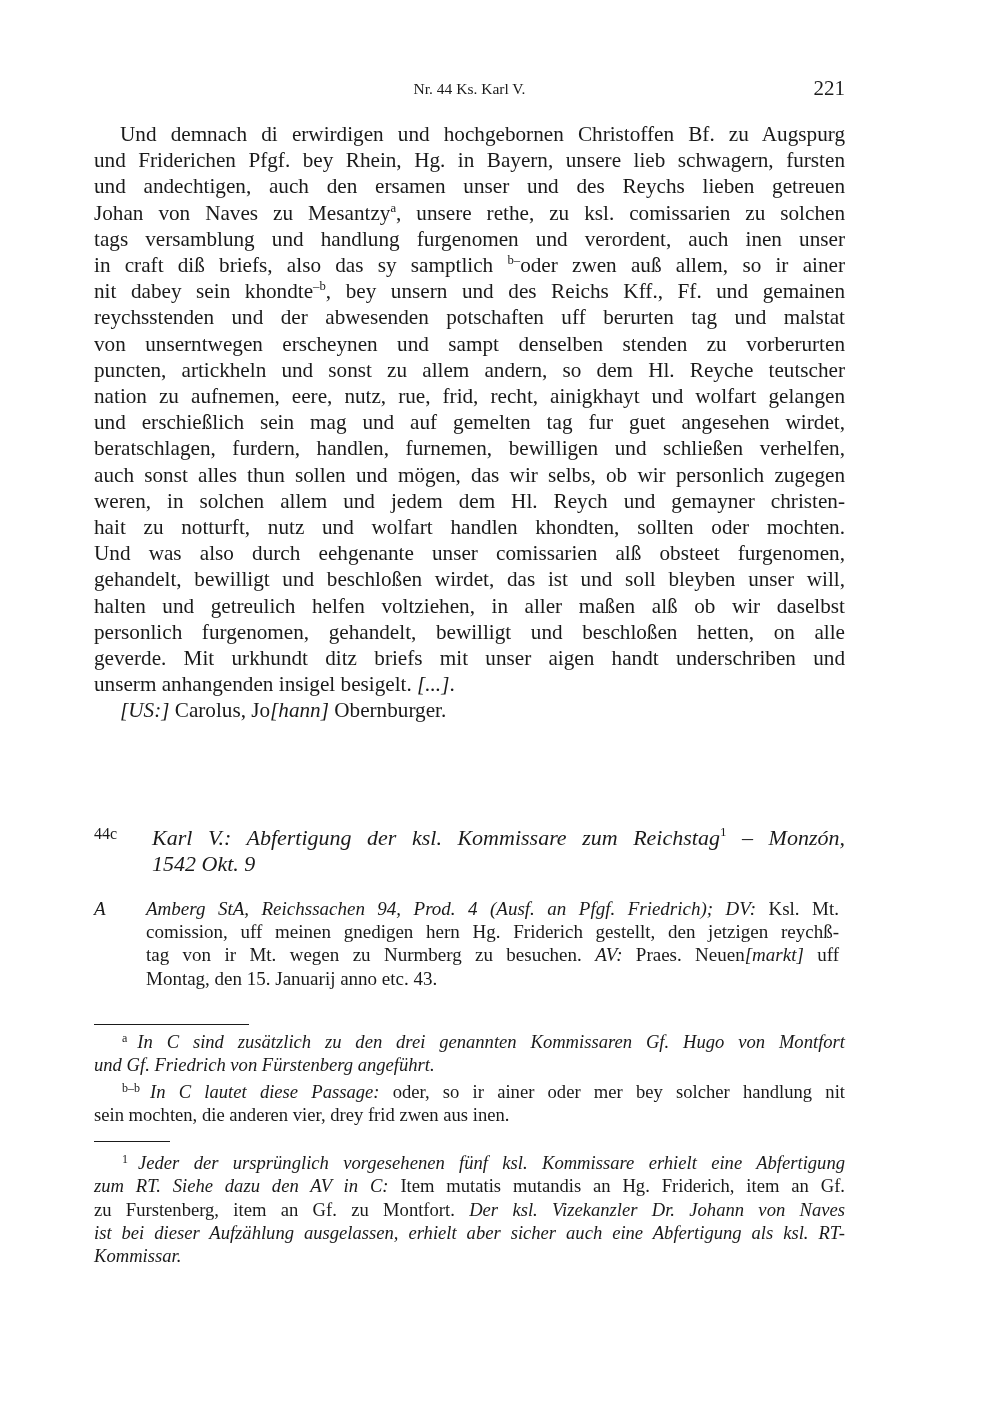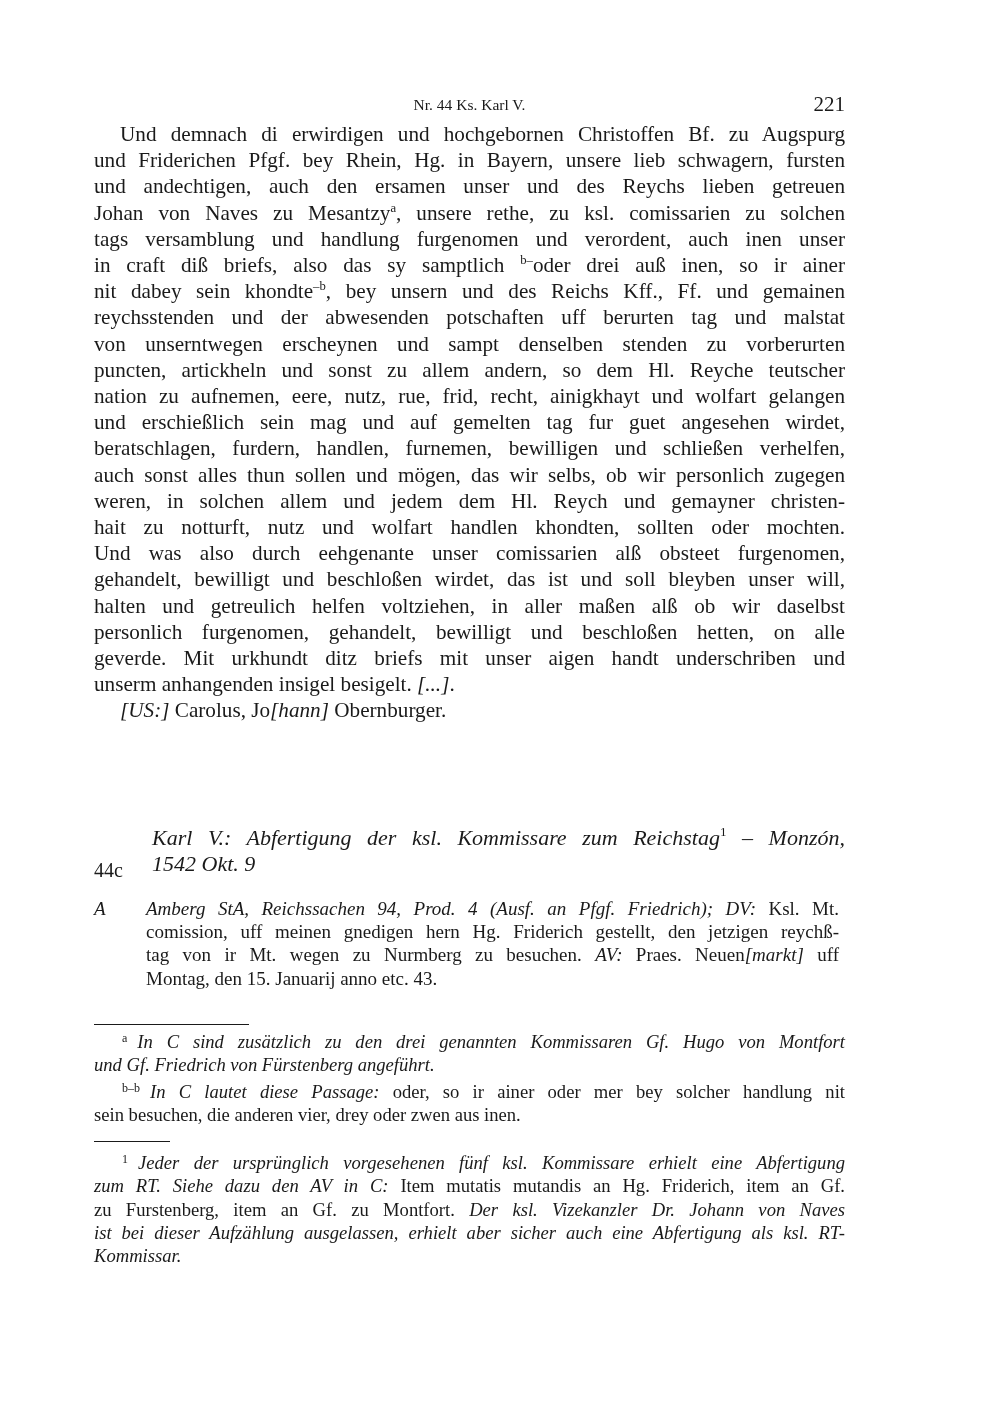--- a/index.html
+++ b/index.html
@@ -1,29 +1,29 @@
 <!DOCTYPE html>
 <html><head>
 <meta charset="utf-8">
 <style>
   html, body { margin: 0; padding: 0; background: #ffffff; }
   body { width: 1004px; height: 1418px; position: relative; overflow: hidden;
          font-family: "Liberation Serif", "DejaVu Serif", serif; color: #1a1a1a; }
   .page { position: absolute; left: 94px; top: 0; width: 751px; }
-  .running-head { position: absolute; top: 92px; left: 0; width: 751px; height: 26px; font-size: 16px; }
+  .running-head { position: absolute; top: 76px; left: 0; width: 751px; height: 26px; font-size: 16px; }
   .running-head .title { position: absolute; left: 0; right: 0; text-align: center; top: 4px; font-size: 15.5px; }
   .running-head .pageno { position: absolute; right: 0; top: 0; font-size: 21px; }
   .body-text { position: absolute; top: 121px; left: 0; width: 751px; font-size: 21.2px; line-height: 26.2px; text-align: justify; }
   .line { display: block; white-space: nowrap; text-align-last: justify; text-align: justify; }
   .line.last { text-align-last: left; }
   .indent { padding-left: 26px; }
   sup { font-size: 0.6em; line-height: 0; vertical-align: 0.65em; }
   i { font-style: italic; }
   .section { position: absolute; top: 825px; left: 0; width: 751px; }
-  .sec-num { position: absolute; left: 0; top: 0; font-size: 20px; margin-top: 34px; }
+  .sec-num { position: absolute; left: 0; top: 0; font-size: 16px; }
   .sec-title { position: absolute; left: 58px; top: 0; width: 693px; font-style: italic; font-size: 22px; line-height: 26px; font-family: Liberation Serif, serif; }
   .source { position: absolute; top: 897px; left: 0; width: 751px; font-size: 19px; line-height: 23.2px; }
   .source .siglum { position: absolute; left: 0; top: 0; font-style: italic; }
   .source .src-text { position: absolute; left: 52px; top: 0; width: 693px; }
   .rule { position: absolute; left: 0; height: 1px; background: #1a1a1a; }
   .footnotes { position: absolute; left: 0; width: 751px; font-size: 18.6px; line-height: 23.3px; }
   .fn-mark { font-size: 12px; vertical-align: 0.5em; margin-right: 10px; font-style: normal; }
   .fn-indent { padding-left: 28px; }
 </style>
 </head>
@@ -35,21 +35,21 @@
     <span class="title">Nr. 44 Ks.  Karl V.</span>
     <span class="pageno">221</span>
   </div>
 
   <div class="body-text">
     <span class="line indent">Und demnach di erwirdigen und hochgebornen Christoffen Bf. zu Augspurg</span>
     <span class="line">und Friderichen Pfgf. bey Rhein, Hg. in Bayern, unsere lieb schwagern, fursten</span>
     <span class="line">und andechtigen, auch den ersamen unser und des Reychs lieben getreuen</span>
     <span class="line"><span>Johan von Naves zu Mesantzy</span><sup>a</sup><span>, unsere rethe, zu ksl. comissarien zu solchen</span></span>
     <span class="line">tags versamblung und handlung furgenomen und verordent, auch inen unser</span>
-    <span class="line"><span>in craft diß briefs, also das sy samptlich </span><sup>b–</sup><span>oder drei auß inen, so ir ainer</span></span>
+    <span class="line"><span>in craft diß briefs, also das sy samptlich </span><sup>b–</sup><span>oder zwen auß allem, so ir ainer</span></span>
     <span class="line"><span>nit dabey sein khondte</span><sup>–b</sup><span>, bey unsern und des Reichs Kff., Ff. und gemainen</span></span>
     <span class="line">reychsstenden und der abwesenden potschaften uff berurten tag und malstat</span>
     <span class="line">von unserntwegen erscheynen und sampt denselben stenden zu vorberurten</span>
     <span class="line">puncten, artickheln und sonst zu allem andern, so dem Hl. Reyche teutscher</span>
     <span class="line">nation zu aufnemen, eere, nutz, rue, frid, recht, ainigkhayt und wolfart gelangen</span>
     <span class="line">und erschießlich sein mag und auf gemelten tag fur guet angesehen wirdet,</span>
     <span class="line">beratschlagen, furdern, handlen, furnemen, bewilligen und schließen verhelfen,</span>
     <span class="line">auch sonst alles thun sollen und mögen, das wir selbs, ob wir personlich zugegen</span>
     <span class="line">weren, in solchen allem und jedem dem Hl. Reych und gemayner christen-</span>
     <span class="line">hait zu notturft, nutz und wolfart handlen khondten, sollten oder mochten.</span>
@@ -78,21 +78,21 @@
       <span class="line"><span>tag von ir Mt. wegen zu Nurmberg zu besuchen. </span><i>AV:</i><span> Praes. Neuen</span><i>[markt]</i><span> uff</span></span>
       <span class="line last">Montag, den 15. Januarij anno etc. 43.</span>
     </div>
   </div>
 
   <div class="rule" style="top:1024px; width:155px;"></div>
   <div class="footnotes" style="top:1027px;">
     <span class="line fn-indent"><span class="fn-mark">a</span><i>In C sind zusätzlich zu den drei genannten Kommissaren Gf. Hugo von Montfort</i></span>
     <span class="line last"><i>und Gf. Friedrich von Fürstenberg angeführt.</i></span>
     <span class="line fn-indent"><span class="fn-mark">b–b</span><i>In C lautet diese Passage:</i><span> oder, so ir ainer oder mer bey solcher handlung nit</span></span>
-    <span class="line last">sein besuchen, die anderen vier, drey oder zwen aus inen.</span>
+    <span class="line last">sein mochten, die anderen vier, drey frid zwen aus inen.</span>
   </div>
 
   <div class="rule" style="top:1141px; width:76px;"></div>
   <div class="footnotes" style="top:1148px;">
     <span class="line fn-indent"><span class="fn-mark">1</span><i>Jeder der ursprünglich vorgesehenen fünf ksl. Kommissare erhielt eine Abfertigung</i></span>
     <span class="line"><i>zum RT. Siehe dazu den AV in C:</i><span> Item mutatis mutandis an Hg. Friderich, item an Gf.</span></span>
     <span class="line"><span>zu Furstenberg, item an Gf. zu Montfort. </span><i>Der ksl. Vizekanzler Dr. Johann von Naves</i></span>
     <span class="line"><i>ist bei dieser Aufzählung ausgelassen, erhielt aber sicher auch eine Abfertigung als ksl. RT-</i></span>
     <span class="line last"><i>Kommissar.</i></span>
   </div>

